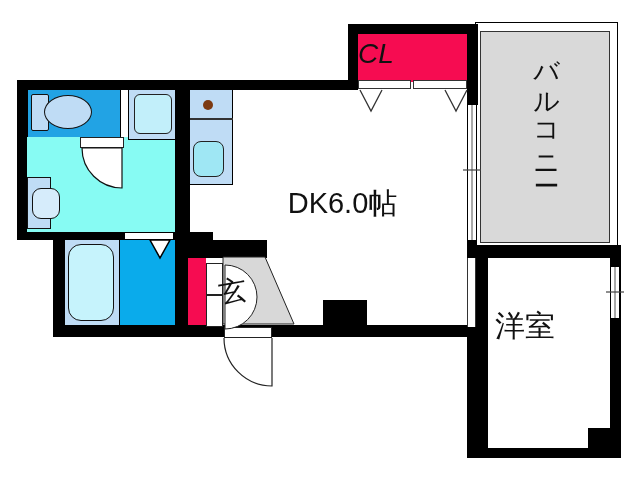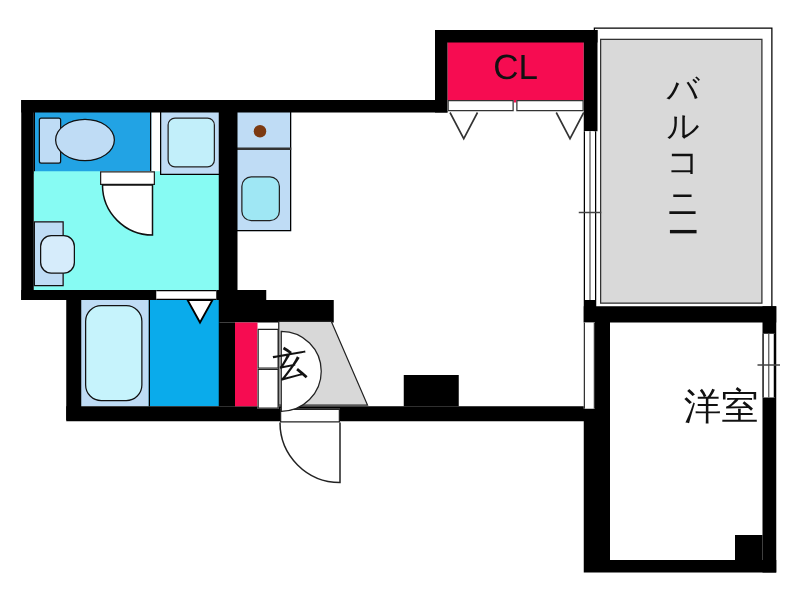--- a/index.html
+++ b/index.html
@@ -65,26 +65,26 @@
   .yo-window{left:610px;top:267px;width:10px;height:51px;border-left:1.2px solid #000;border-right:1.2px solid #000;}
   .left-channel{left:467px;top:258px;width:9px;height:69px;border-left:1px solid #333;border-right:1px solid #333;}
   .cl-door-l{left:358px;top:80px;width:53px;height:9px;border:1px solid #333;}
   .cl-door-r{left:413px;top:80px;width:54px;height:9px;border:1px solid #333;}
   .shoe-door-u{left:206px;top:263px;width:17px;height:32px;border:1px solid #222;}
   .shoe-door-d{left:206px;top:295px;width:17px;height:32px;border:1px solid #222;}
   .toilet-leaf{left:80px;top:137px;width:44px;height:11px;border:1px solid #222;}
   .entry-leaf{left:224px;top:327px;width:48px;height:11px;border:1.2px solid #222;}
 
   
-  .cl-label{left:358px;top:38px;width:109px;text-align:center;font-size:28px;}
+  .cl-label{left:358px;top:38px;width:109px;font-size:28px;font-style:italic;}
   .balcony-label{left:527px;top:42px;width:38px;height:200px;writing-mode:vertical-rl;
                  font-size:26px;letter-spacing:3px;text-align:left;}
   .dk-label{left:260px;top:184px;width:165px;text-align:center;font-size:29px;}
   .entrance-label{left:219px;top:272px;width:34px;font-size:28px;transform:rotate(-10deg);}
-  .western-label{left:522px;top:308px;width:110px;text-align:center;font-size:30px;line-height:1.2;}
+  .western-label{left:495px;top:308px;width:110px;text-align:left;font-size:30px;line-height:1.2;}
 </style>
 </head>
 <body>
 
 <div id="plan">
 
   <div class="room toilet-room"></div>
   <div class="room washroom"></div>
   <div class="room bathroom"></div>
   <div class="room bath-blue"></div>
@@ -146,18 +146,19 @@
     <polyline points="360,90 371,111 382,90" fill="none" stroke="#333" stroke-width="1.3"></polyline>
     <polyline points="445,90 456,111 467,90" fill="none" stroke="#333" stroke-width="1.3"></polyline>
     <line x1="472" y1="105" x2="472" y2="240" stroke="#555" stroke-width="1"></line>
     <line x1="463" y1="170" x2="481" y2="170" stroke="#444" stroke-width="1.2"></line>
     <line x1="615" y1="267" x2="615" y2="318" stroke="#555" stroke-width="1"></line>
     <line x1="606" y1="292" x2="624" y2="292" stroke="#444" stroke-width="1.2"></line>
   </svg>
 
   <div class="label cl-label">CL</div>
   <div class="label balcony-label">バルコニー</div>
+  <div class="label dk-label">DK6.0帖</div>
   <div class="label entrance-label">玄</div>
   <div class="label western-label">
     <span style="position:static;display:block;">洋室</span>
   </div>
 
 </div>
 
 </body></html>

